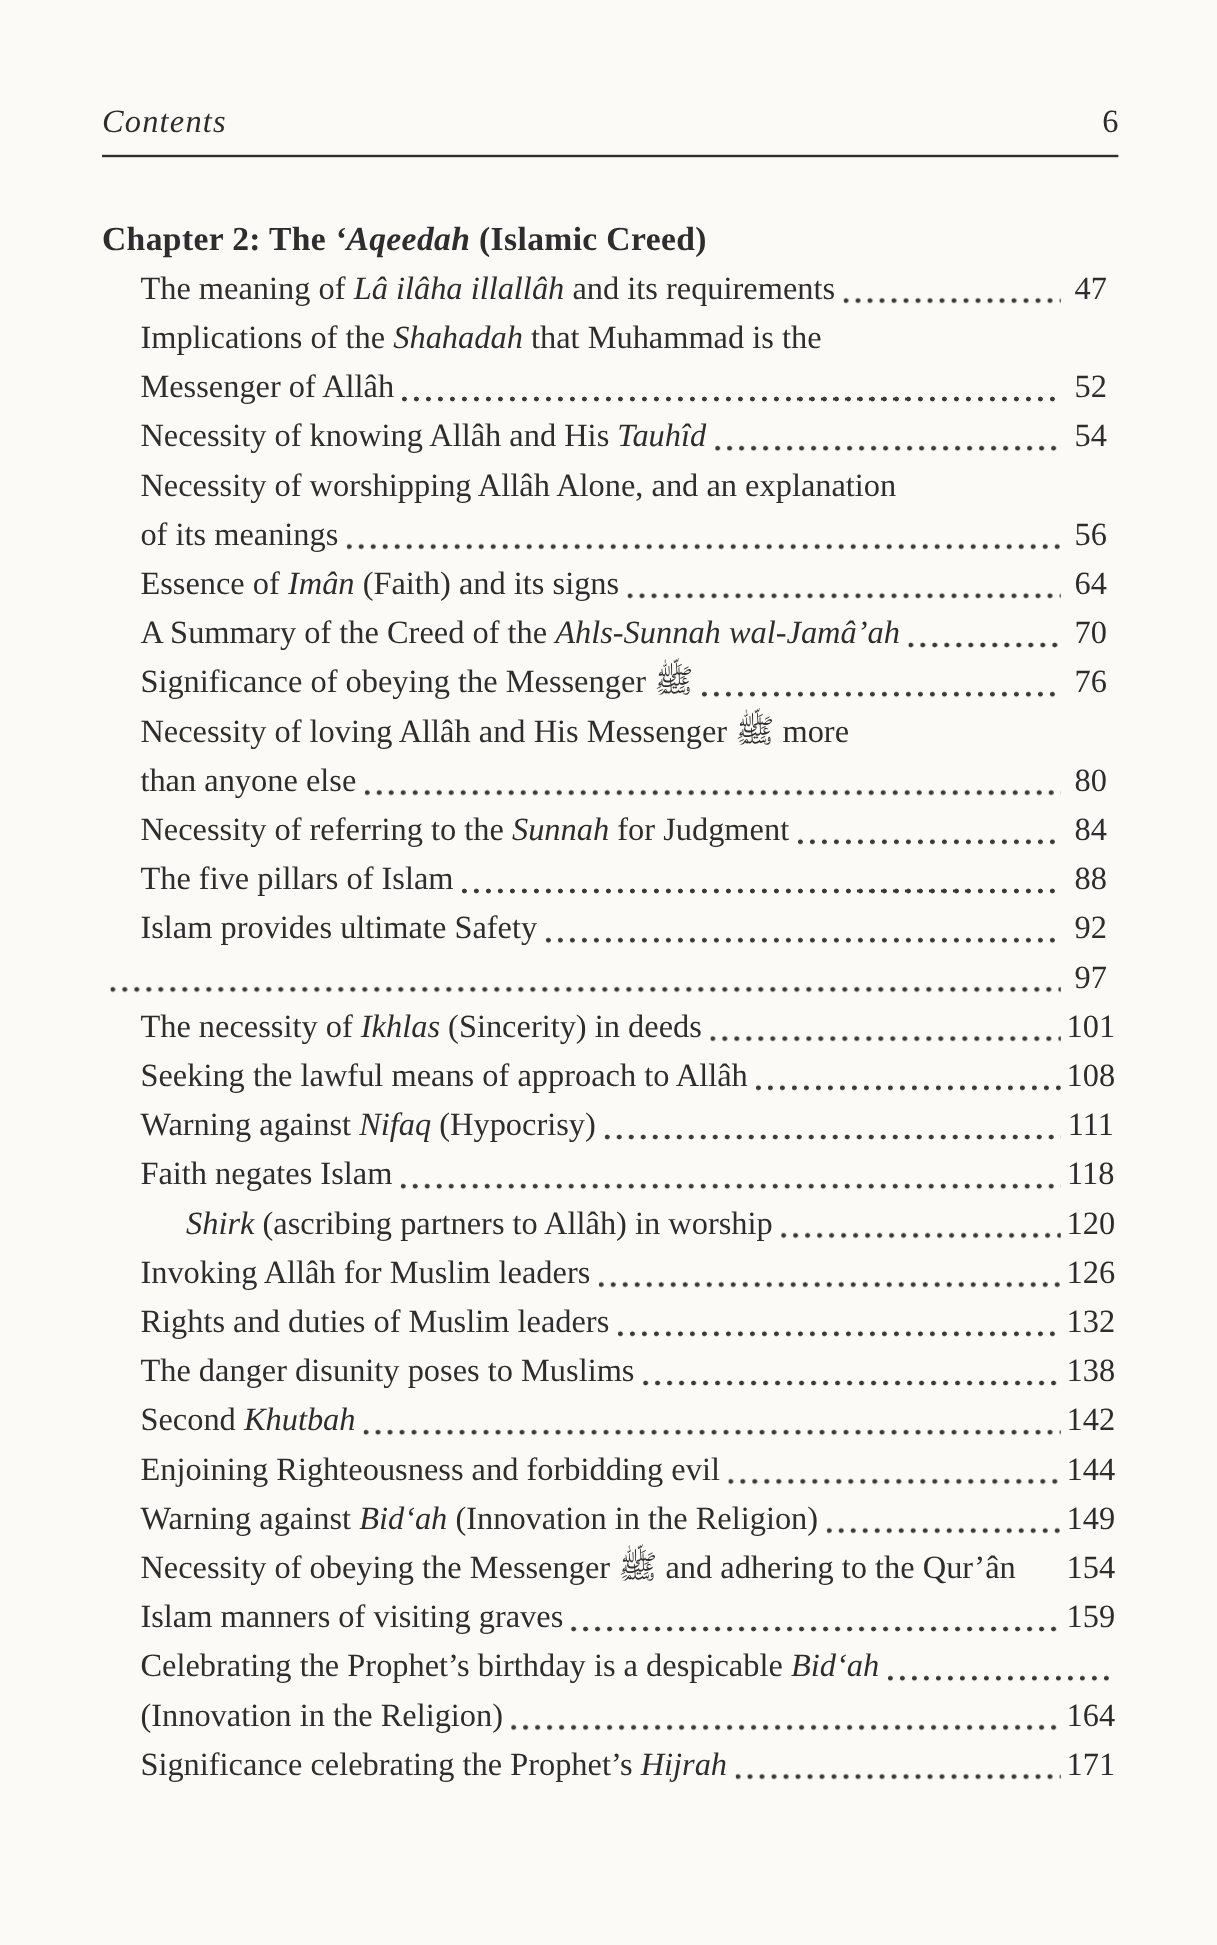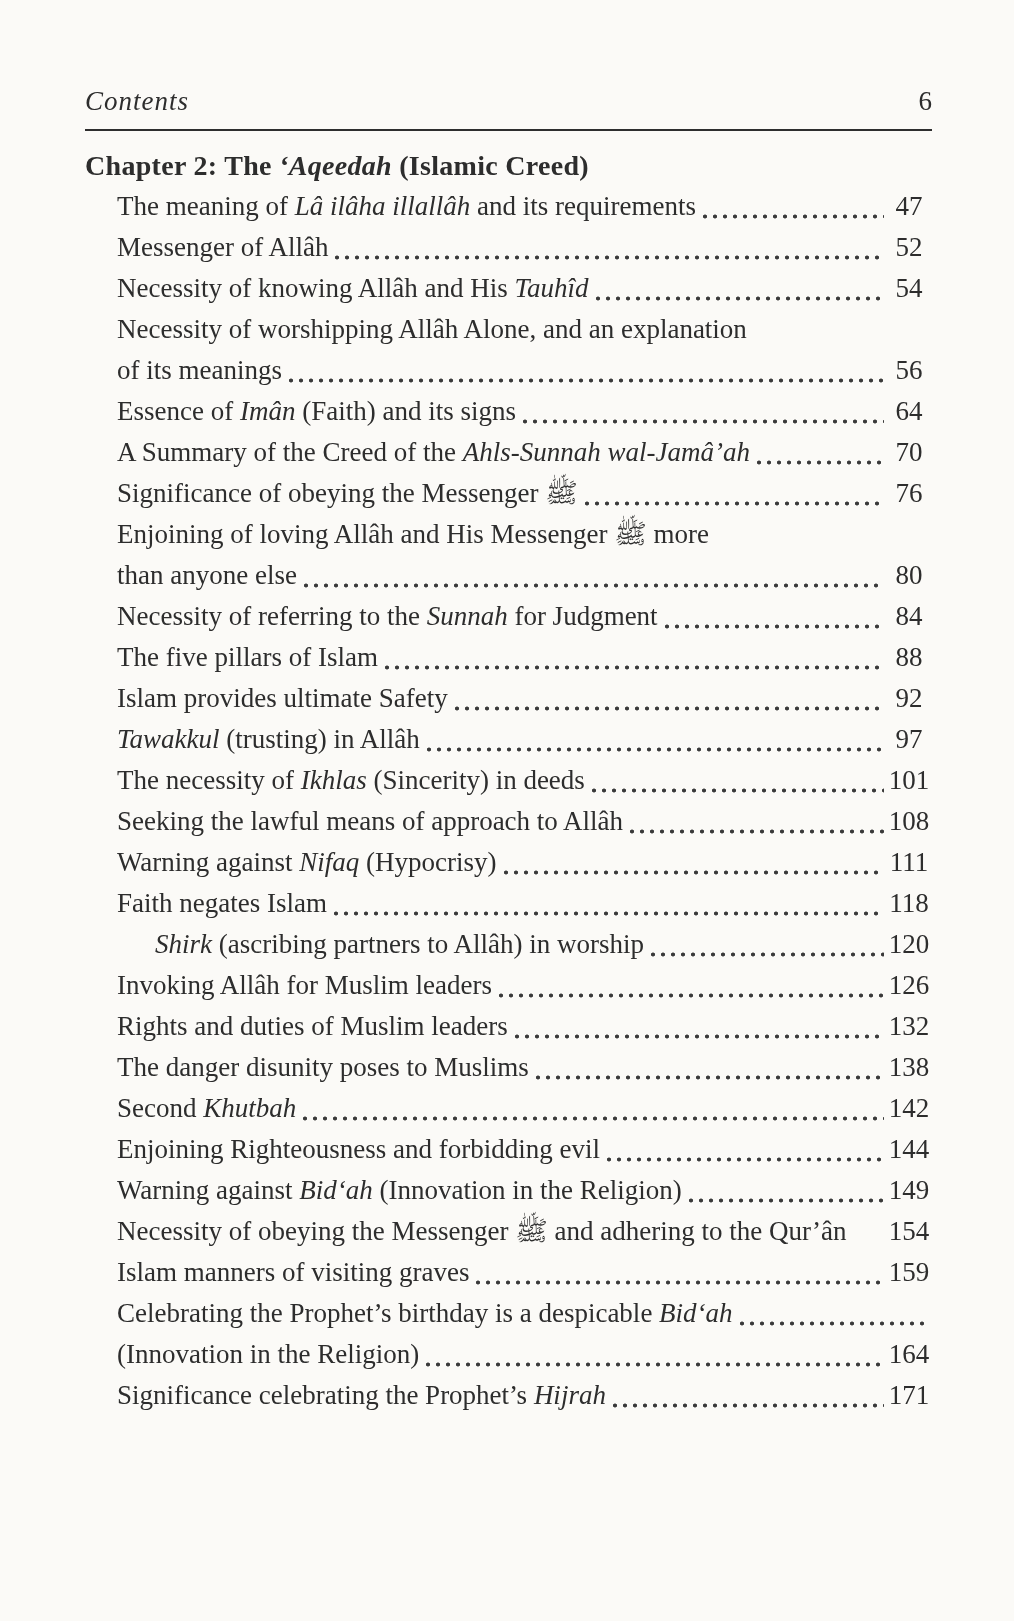--- a/index.html
+++ b/index.html
@@ -23,21 +23,21 @@
     align-items: baseline;
     border-bottom: 2px solid #2e2e2e;
     padding-bottom: 12px;
     font-size: 27px;
   }
   .header .title {
     font-style: italic;
     letter-spacing: 1px;
   }
   .chapter-heading {
-    margin-top: 14px;
+    margin-top: 48px;
     font-size: 28px;
     font-weight: bold;
     line-height: 41px;
     letter-spacing: 0.3px;
   }
   .toc-entry { margin: 0; }
   .toc-entry.indent { padding-left: 38px; }
   .toc-line {
     display: flex;
     align-items: flex-end;
@@ -77,20 +77,23 @@
   <div class="toc">
       <div class="toc-entry">
         <div class="toc-line">
           <span class="line-text"><span>The meaning of </span><span class="it">Lâ ilâha illallâh</span><span> and its requirements</span></span>
           <span class="leader"></span>
           <span class="pagenum">47</span>
         </div>
       </div>
       <div class="toc-entry">
         <div class="toc-line">
+          <span class="line-text"><span>Implications of the </span><span class="it">Shahadah</span><span> that Muhammad is the</span></span>
+        </div>
+        <div class="toc-line">
           <span class="line-text"><span>Messenger of Allâh</span></span>
           <span class="leader"></span>
           <span class="pagenum">52</span>
         </div>
       </div>
       <div class="toc-entry">
         <div class="toc-line">
           <span class="line-text"><span>Necessity of knowing Allâh and His </span><span class="it">Tauhîd</span></span>
           <span class="leader"></span>
           <span class="pagenum">54</span>
@@ -122,21 +125,21 @@
       </div>
       <div class="toc-entry">
         <div class="toc-line">
           <span class="line-text"><span>Significance of obeying the Messenger ﷺ</span></span>
           <span class="leader"></span>
           <span class="pagenum">76</span>
         </div>
       </div>
       <div class="toc-entry">
         <div class="toc-line">
-          <span class="line-text"><span>Enjoining of loving Allâh and His Messenger ﷺ more</span></span>
+          <span class="line-text"><span>Necessity of loving Allâh and His Messenger ﷺ more</span></span>
         </div>
         <div class="toc-line">
           <span class="line-text"><span>than anyone else</span></span>
           <span class="leader"></span>
           <span class="pagenum">80</span>
         </div>
       </div>
       <div class="toc-entry">
         <div class="toc-line">
           <span class="line-text"><span>Necessity of referring to the </span><span class="it">Sunnah</span><span> for Judgment</span></span>
@@ -153,21 +156,20 @@
       </div>
       <div class="toc-entry">
         <div class="toc-line">
           <span class="line-text"><span>Islam provides ultimate Safety</span></span>
           <span class="leader"></span>
           <span class="pagenum">92</span>
         </div>
       </div>
       <div class="toc-entry">
         <div class="toc-line">
-          <span class="line-text"><span class="it">Tawakkul</span><span> (trusting) in Allâh</span></span>
           <span class="leader"></span>
           <span class="pagenum">97</span>
         </div>
       </div>
       <div class="toc-entry">
         <div class="toc-line">
           <span class="line-text"><span>The necessity of </span><span class="it">Ikhlas</span><span> (Sincerity) in deeds</span></span>
           <span class="leader"></span>
           <span class="pagenum">101</span>
         </div>

